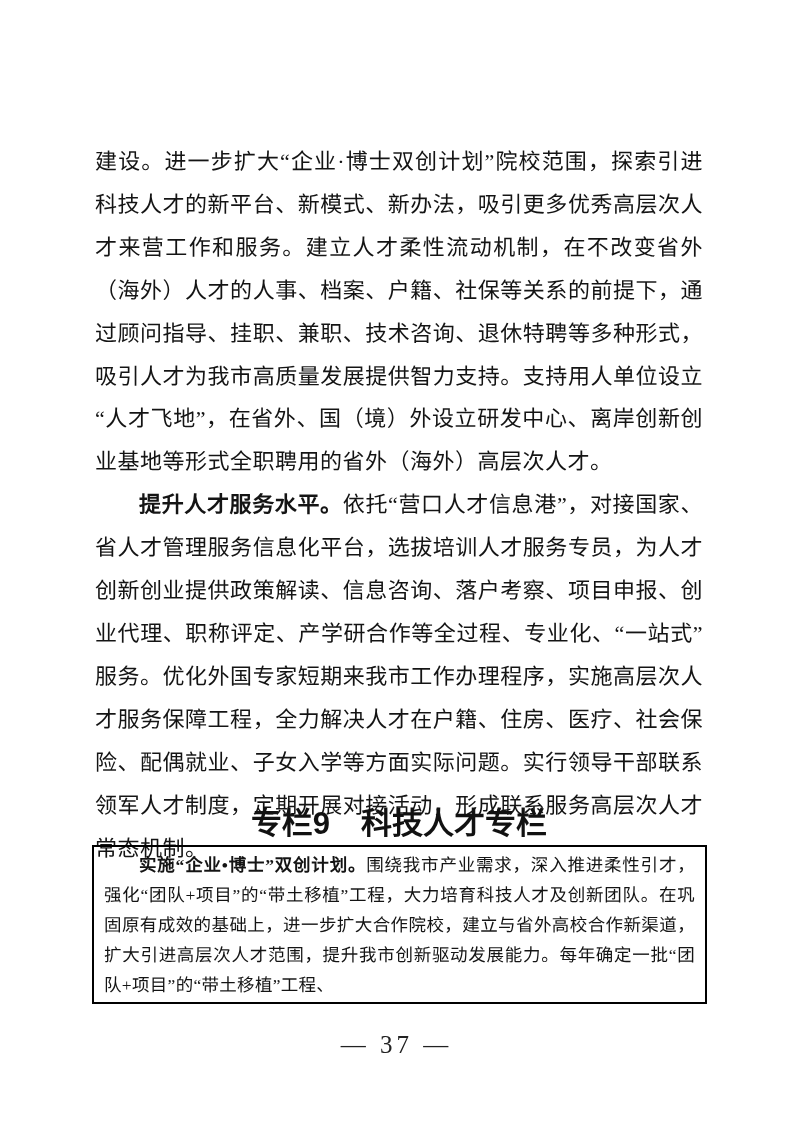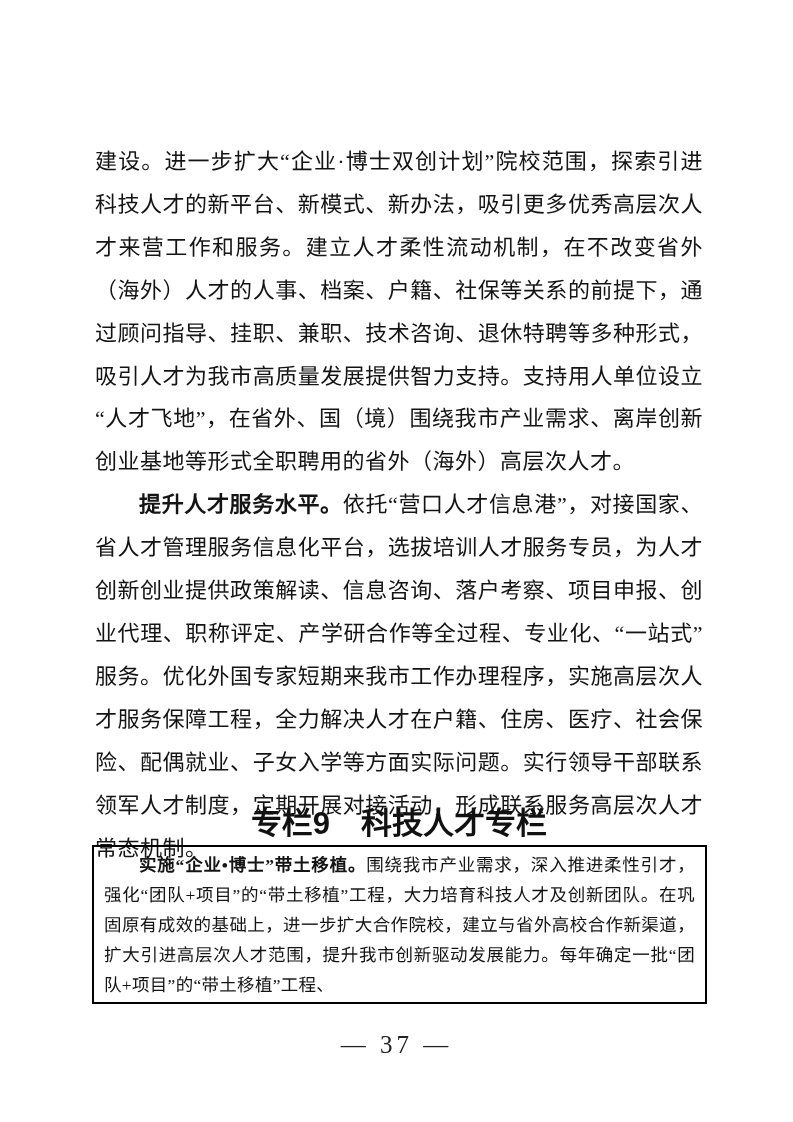--- a/index.html
+++ b/index.html
@@ -78,25 +78,25 @@
     letter-spacing: 4px;
     color: #222222;
   }
 </style>
 </head>
 <body>
 
 <div class="page">
 
   <div class="body-text">
-    <p class="para"><span>建设。进一步扩大“企业·博士双创计划”院校范围，探索引进科技人才的新平台、新模式、新办法，吸引更多优秀高层次人才来营工作和服务。建立人才柔性流动机制，在不改变省外（海外）人才的人事、档案、户籍、社保等关系的前提下，通过顾问指导、挂职、兼职、技术咨询、退休特聘等多种形式，吸引人才为我市高质量发展提供智力支持。支持用人单位设立“人才飞地”，在省外、国（境）围绕我市产业需求、离岸创新创业基地等形式全职聘用的省外（海外）高层次人才。</span></p>
+    <p class="para"><span>建设。进一步扩大“企业·博士双创计划”院校范围，探索引进科技人才的新平台、新模式、新办法，吸引更多优秀高层次人才来营工作和服务。建立人才柔性流动机制，在不改变省外（海外）人才的人事、档案、户籍、社保等关系的前提下，通过顾问指导、挂职、兼职、技术咨询、退休特聘等多种形式，吸引人才为我市高质量发展提供智力支持。支持用人单位设立“人才飞地”，在省外、国（境）外设立研发中心、离岸创新创业基地等形式全职聘用的省外（海外）高层次人才。</span></p>
     <p class="para indent"><span class="lead">提升人才服务水平。</span><span>依托“营口人才信息港”，对接国家、省人才管理服务信息化平台，选拔培训人才服务专员，为人才创新创业提供政策解读、信息咨询、落户考察、项目申报、创业代理、职称评定、产学研合作等全过程、专业化、“一站式”服务。优化外国专家短期来我市工作办理程序，实施高层次人才服务保障工程，全力解决人才在户籍、住房、医疗、社会保险、配偶就业、子女入学等方面实际问题。实行领导干部联系领军人才制度，定期开展对接活动，形成联系服务高层次人才常态机制。</span></p>
   </div>
 
   <div class="column-heading">专栏9　科技人才专栏</div>
 
   <div class="column-box">
-    <p class="box-para"><span class="lead">实施“企业•博士”带土移植。</span><span>围绕我市产业需求，深入推进柔性引才，强化“团队+项目”的“带土移植”工程，大力培育科技人才及创新团队。在巩固原有成效的基础上，进一步扩大合作院校，建立与省外高校合作新渠道，扩大引进高层次人才范围，提升我市创新驱动发展能力。每年确定一批“团队+项目”的“带土移植”工程、</span></p>
+    <p class="box-para"><span class="lead">实施“企业•博士”双创计划。</span><span>围绕我市产业需求，深入推进柔性引才，强化“团队+项目”的“带土移植”工程，大力培育科技人才及创新团队。在巩固原有成效的基础上，进一步扩大合作院校，建立与省外高校合作新渠道，扩大引进高层次人才范围，提升我市创新驱动发展能力。每年确定一批“团队+项目”的“带土移植”工程、</span></p>
   </div>
 
   <div class="page-footer">— 37 —</div>
 
 </div>
 
 </body></html>

